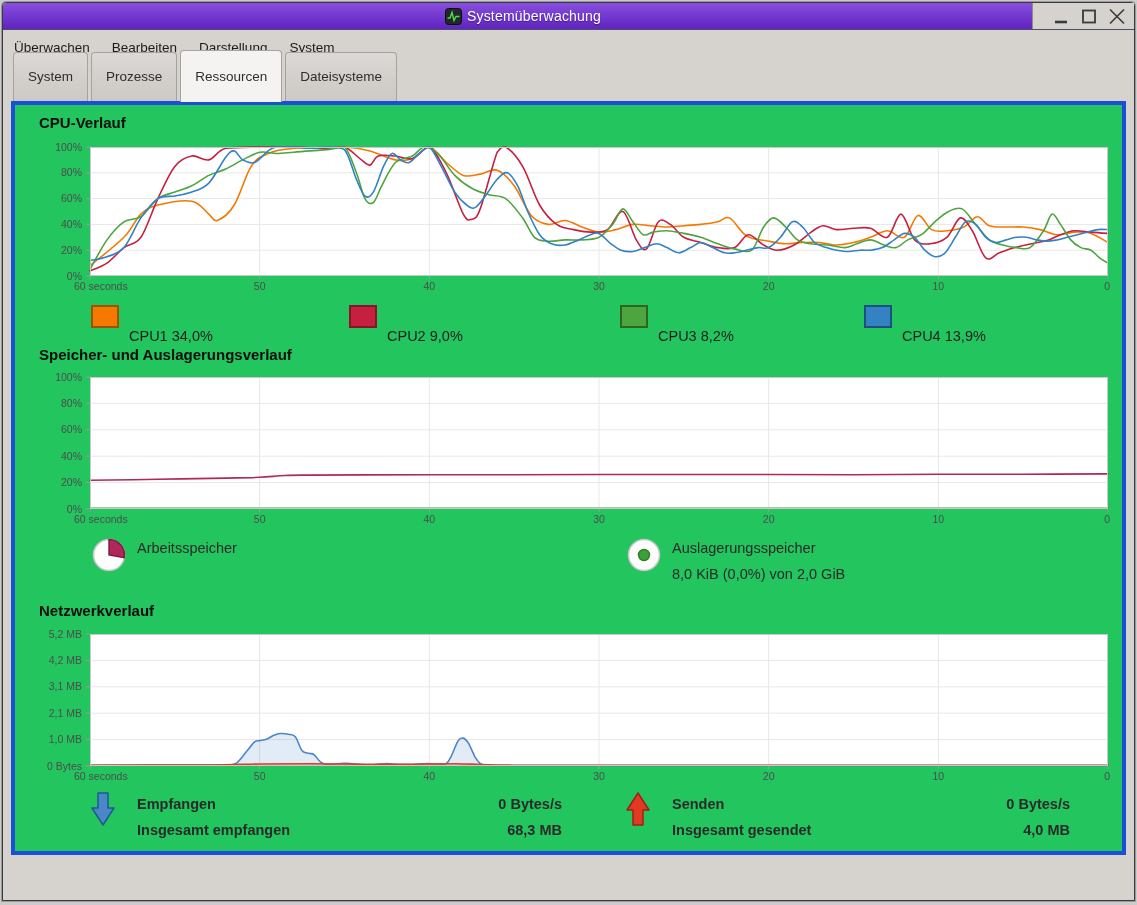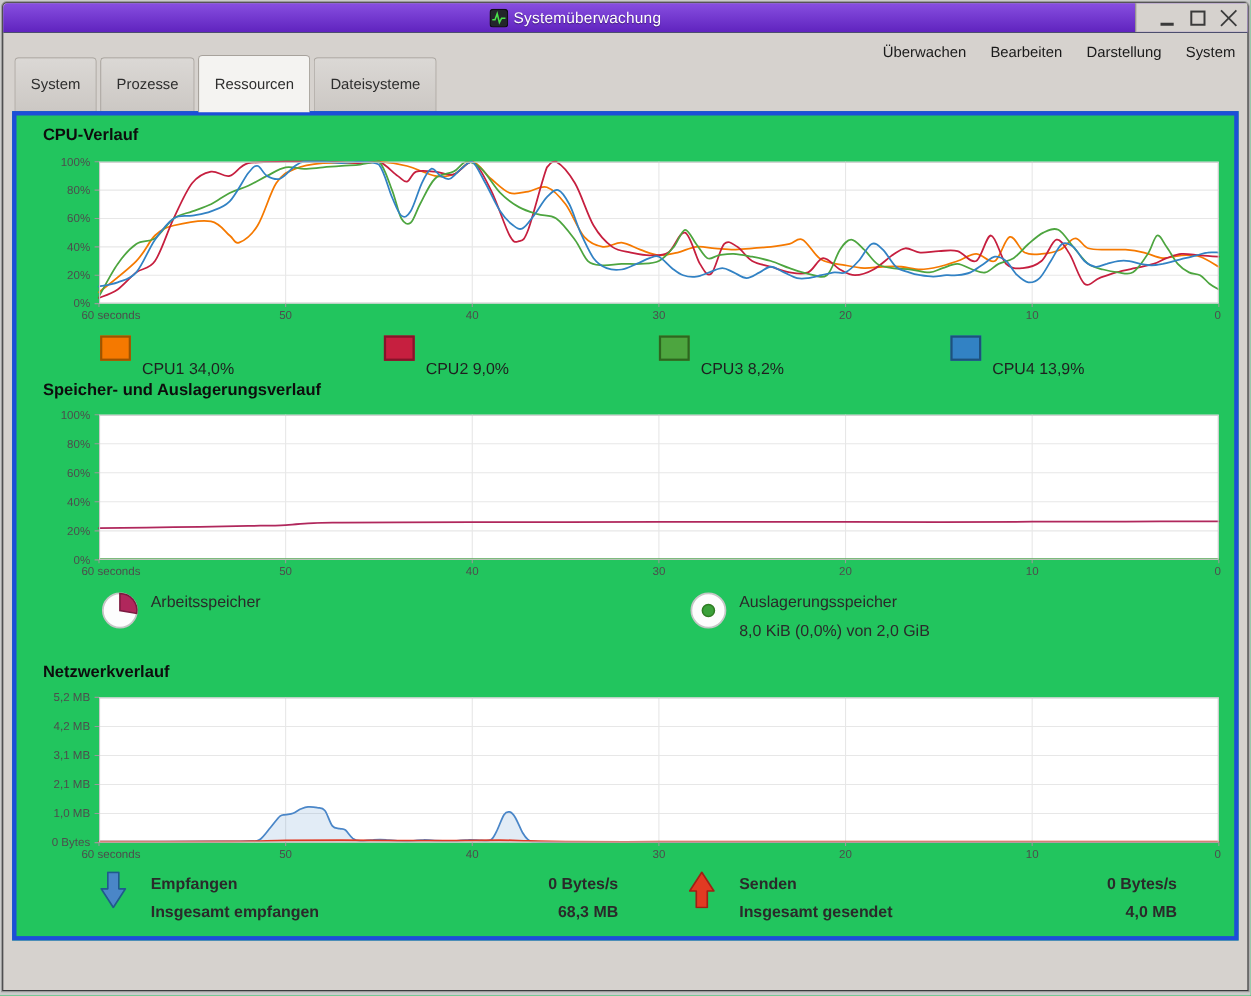--- a/index.html
+++ b/index.html
@@ -29,21 +29,21 @@
     align-items:center;justify-content:center;height:100%;
   }
   .title-text{color:#ffffff;font-size:14px;letter-spacing:.2px;text-shadow:0 1px 1px rgba(0,0,0,.4);}
   .win-controls{
     position:absolute;right:0;top:0;height:26px;width:95px;background:#d6d2ce;
     display:flex;align-items:center;justify-content:flex-end;padding-right:6px;gap:6px;
     border-left:1px solid #8f8b86;
   }
   .win-btn{width:22px;height:22px;display:flex;align-items:center;justify-content:center;}
   
-  .menubar{height:34px;display:flex;align-items:center;padding-left:0;justify-content:flex-end;}
+  .menubar{height:34px;display:flex;align-items:center;padding-left:0;}
   .menu-item{padding:6px 11px;font-size:13.5px;color:#1b1b1b;}
   
   .tabbar{display:flex;align-items:flex-end;margin:9px 0 0 10px;height:28px;position:relative;z-index:2;}
   .tab{
     font-size:13.5px;color:#2e2e2e;padding:12px 14px;margin-right:3px;
     height:24px;line-height:24px;border:1px solid #a7a29c;border-bottom:none;
     border-radius:4px 4px 0 0;background:linear-gradient(#dbd8d5,#ccc8c4);
   }
   .tab.active{
     height:27px;line-height:27px;background:#f4f3f1;margin-bottom:-1px;margin-top:44px;
@@ -163,21 +163,21 @@
         </svg></div>
 
     <div class="cpu-legend-item" style="left:76px;top:199px">
       <div class="swatch" style="background: rgb(245, 121, 0); border-color: rgb(156, 84, 0);"></div>
       <span class="legend-text"><span>CPU1</span>&nbsp;<span>34,0%</span></span>
     </div>
     <div class="cpu-legend-item" style="left:334px;top:199px">
       <div class="swatch" style="background: rgb(198, 31, 63); border-color: rgb(132, 21, 42);"></div>
       <span class="legend-text"><span>CPU2</span>&nbsp;<span>9,0%</span></span>
     </div>
-    <div class="cpu-legend-item" style="left:584px;top:199px">
+    <div class="cpu-legend-item" style="left:605px;top:199px">
       <div class="swatch" style="background: rgb(77, 165, 63); border-color: rgb(46, 102, 31);"></div>
       <span class="legend-text"><span>CPU3</span>&nbsp;<span>8,2%</span></span>
     </div>
     <div class="cpu-legend-item" style="left:849px;top:199px">
       <div class="swatch" style="background: rgb(50, 130, 196); border-color: rgb(29, 81, 125);"></div>
       <span class="legend-text"><span>CPU4</span>&nbsp;<span>13,9%</span></span>
     </div>
 
     <div class="section-heading" style="top:241px">Speicher- und Auslagerungsverlauf</div>
     <div class="chart" style="top:264px"><svg width="1098" height="162">

